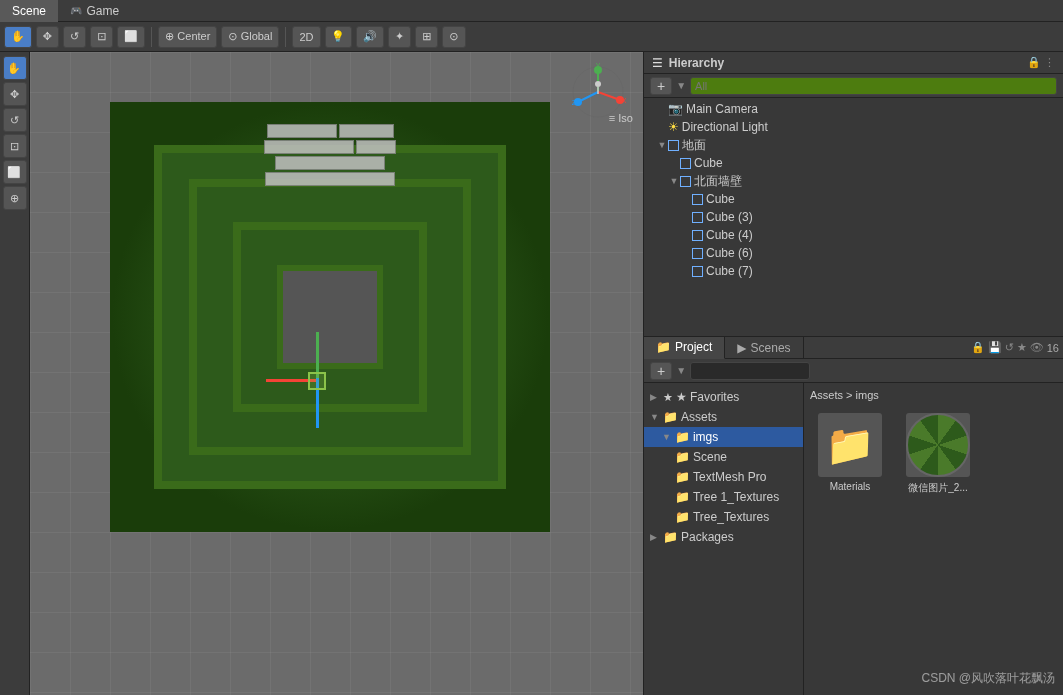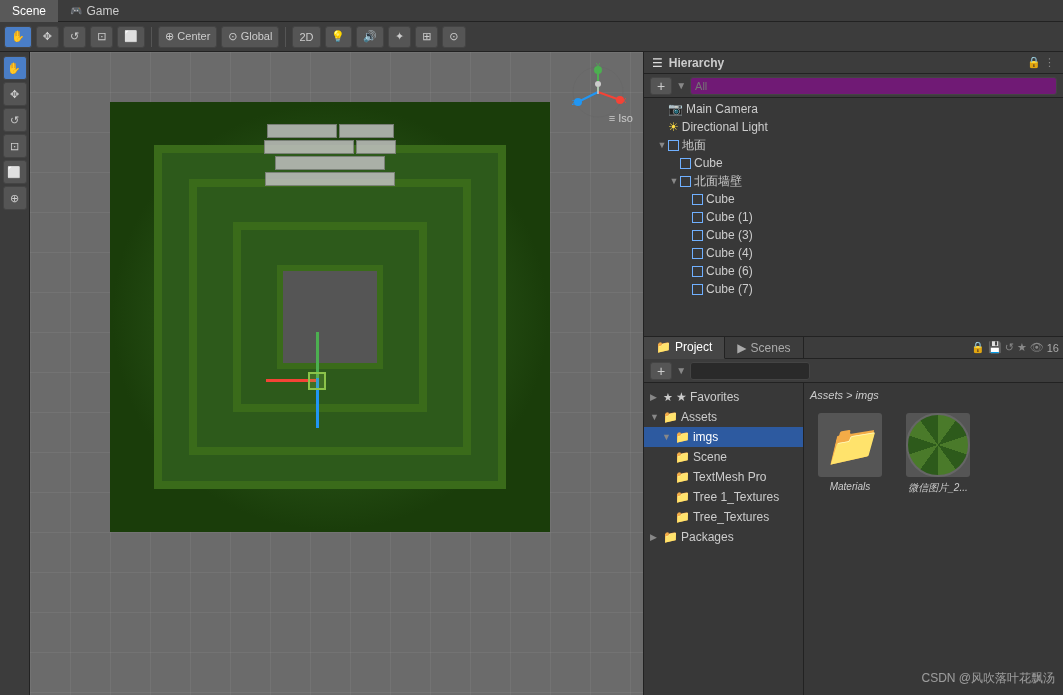--- a/index.html
+++ b/index.html
@@ -288,21 +288,21 @@
       display: flex;
       align-items: center;
       background: #3c3c3c;
       height: 24px;
       padding: 0 6px;
       gap: 4px;
       border-bottom: 1px solid #222;
     }
     .h-search {
       flex: 1;
-      background: #701a75;
+      background: #4d7c0f;
       border: 1px solid #444;
       border-radius: 3px;
       color: #ccc;
       height: 18px;
       padding: 0 4px;
       font-size: 11px;
     }
     .hierarchy-content {
       flex: 1;
       overflow-y: auto;
@@ -418,21 +418,20 @@
     .p-folder-icon {
       font-size: 12px;
       color: #d4aa44;
     }
     .p-expand { font-size: 9px; color: #888; width: 10px; }
     .p-star { color: #ccc; font-size: 11px; }
     .project-main {
       flex: 1;
       padding: 6px;
       overflow-y: auto;
-      font-style: italic;
     }
     .asset-breadcrumb {
       font-size: 11px;
       color: #aaa;
       margin-bottom: 8px;
     }
     .asset-breadcrumb span { color: #ccc; }
     .assets-grid {
       display: flex;
       flex-wrap: wrap;
@@ -664,26 +663,20 @@
         <div class="h-item">
           <span class="h-indent" style="width:32px;"></span>
           <span class="h-expand"></span>
           <span class="cube-icon"></span>
           <span>Cube</span>
         </div>
         <div class="h-item">
           <span class="h-indent" style="width:32px;"></span>
           <span class="h-expand"></span>
           <span class="cube-icon"></span>
-          <span>Cube (1)</span>
-        </div>
-        <div class="h-item">
-          <span class="h-indent" style="width:32px;"></span>
-          <span class="h-expand"></span>
-          <span class="cube-icon"></span>
           <span>Cube (3)</span>
         </div>
         <div class="h-item">
           <span class="h-indent" style="width:32px;"></span>
           <span class="h-expand"></span>
           <span class="cube-icon"></span>
           <span>Cube (4)</span>
         </div>
         <div class="h-item">
           <span class="h-indent" style="width:32px;"></span>

